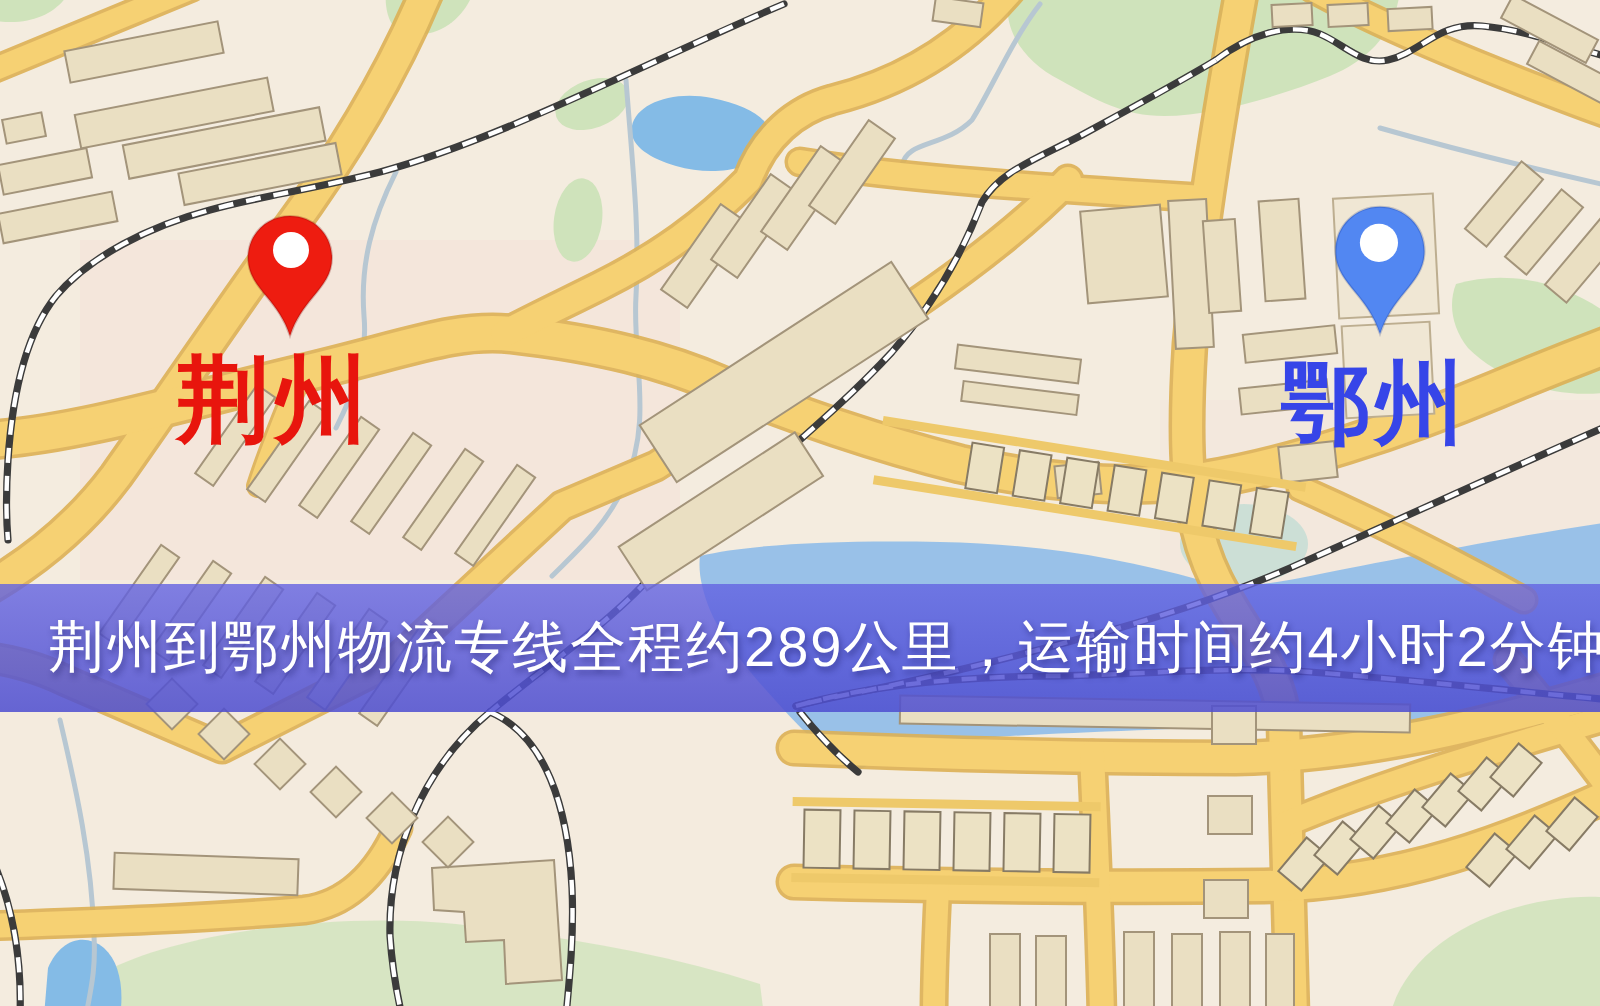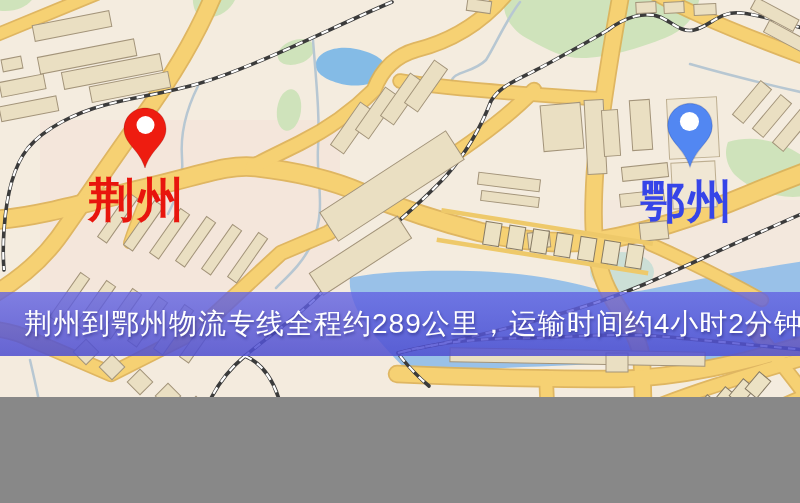--- a/index.html
+++ b/index.html
@@ -1,16 +1,16 @@
 <!DOCTYPE html>
 <html><head>
 <meta charset="utf-8">
 <style>
   html,body{margin:0;padding:0;background:#888;}
-  .stage{position:relative;width:800px;height:397px;overflow:hidden;
+  .stage{position:relative;width:800px;height:503px;overflow:hidden;
          font-family:"Liberation Sans","DejaVu Sans",sans-serif;background:#ef4444;}
   .stage svg{position:absolute;inset:0;display:block;}
   .bld{fill:#eadfc2;stroke:#a3947a;stroke-width:1;}
   .bld-light{fill:#f0e7d4;stroke:#bdae90;stroke-width:1;}
   .gar{fill:#ece2c4;stroke:#877b65;stroke-width:1;}
   .rail-base{fill:none;stroke:#3b3b3b;stroke-width:3.6;stroke-linecap:round;}
   .rail-dash{fill:none;stroke:#ffffff;stroke-width:2.2;stroke-dasharray:7.5 6.5;stroke-linecap:butt;}
   .stream{fill:none;stroke:#b7c7d2;stroke-width:2.5;stroke-linecap:round;}
   .park{fill:#cfe3bb;stroke:none;}
   .casing{fill:none;stroke:#ddb155;stroke-linecap:round;stroke-linejoin:round;opacity:.9;}

